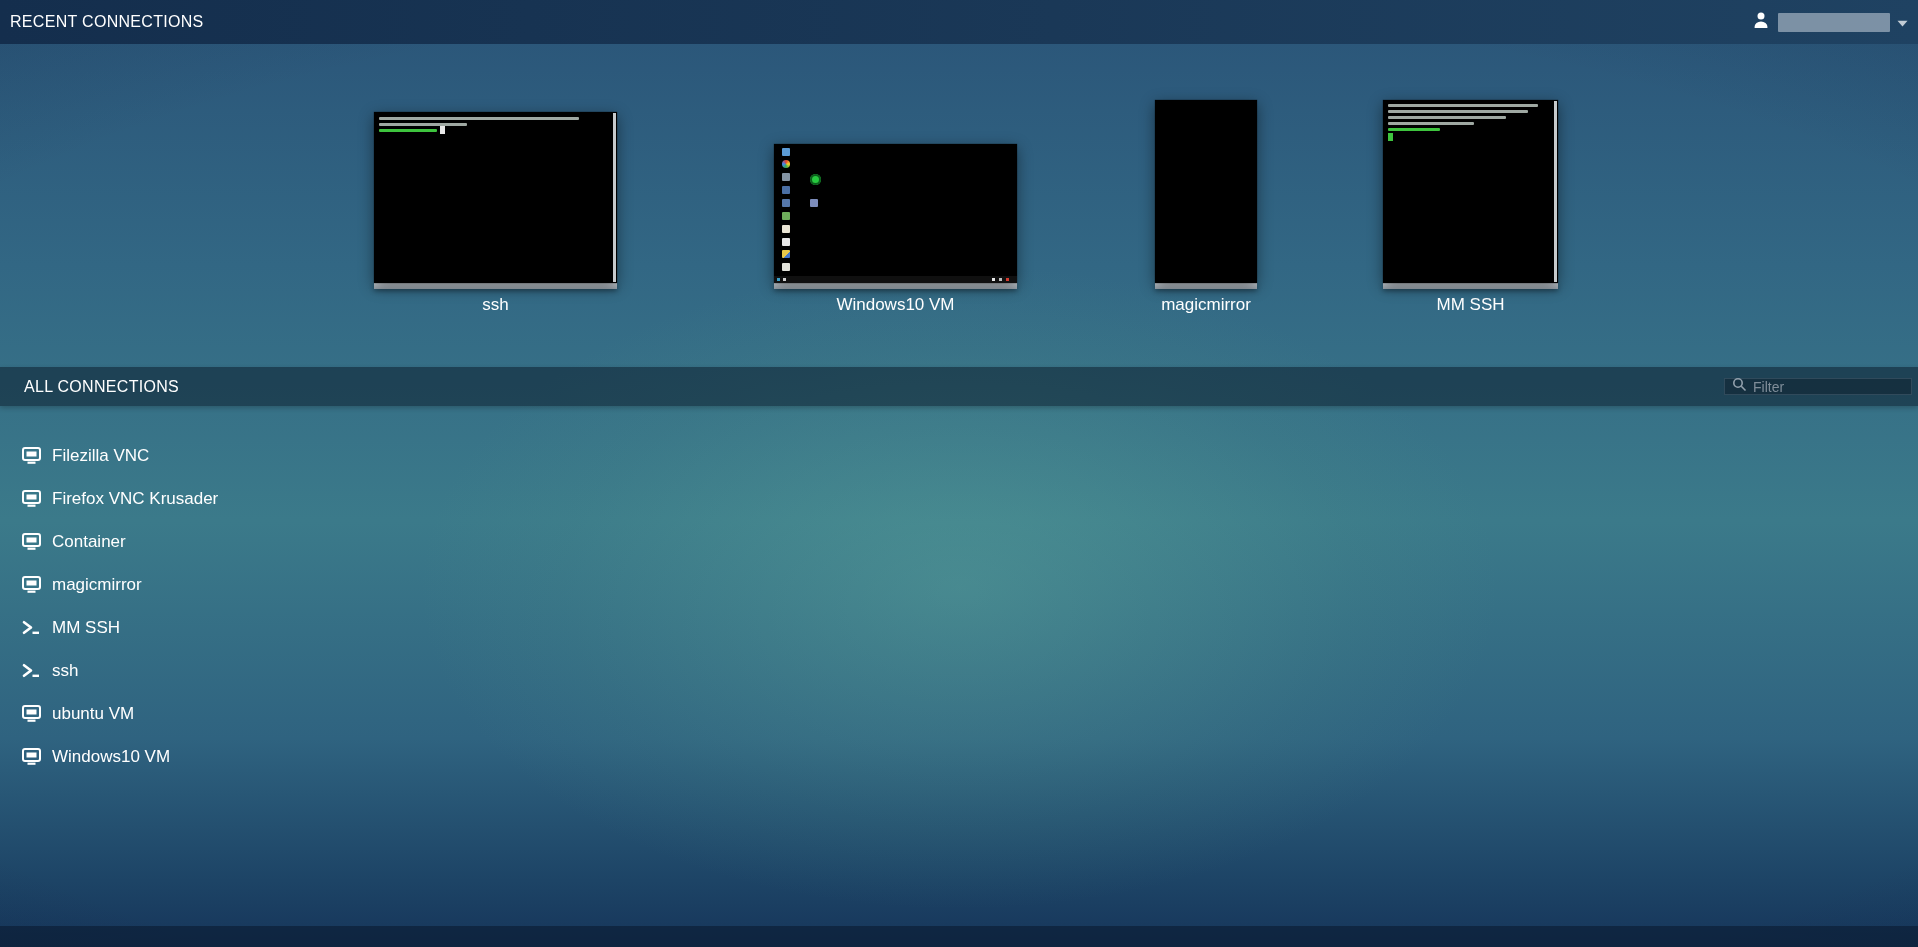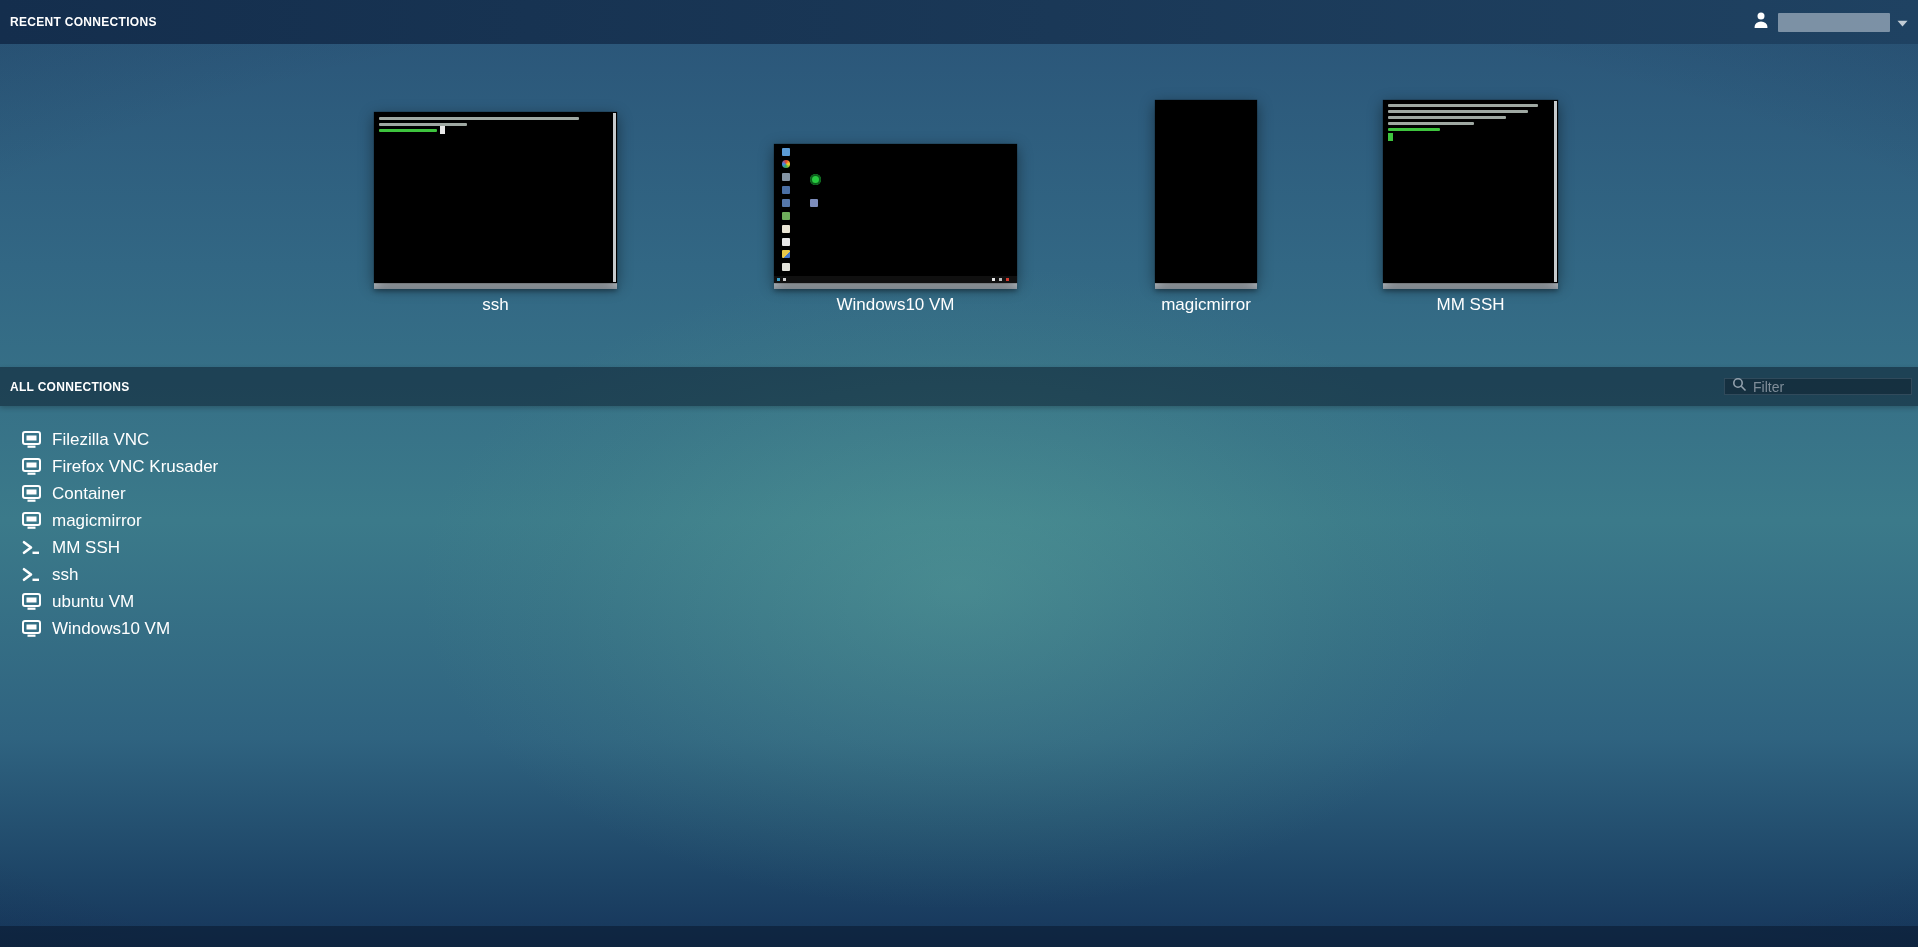--- a/index.html
+++ b/index.html
@@ -15,21 +15,21 @@
   }
 
   
   .topbar {
     position:absolute; top:0; left:0; width:100%; height:44px;
     background:linear-gradient(90deg,#142e4d 0%, #1a3857 55%, #1f4262 100%);
     display:flex; align-items:center; justify-content:space-between;
     padding:0 10px; z-index:5;
   }
   .page-title, .section-title {
-    color:#fff; font-size:12px; font-weight:bold; letter-spacing:.3px;
+    color:#fff; font-size:16px; font-weight:normal; letter-spacing:.3px;
   }
   .user-menu { display:flex; align-items:center; gap:7px; cursor:pointer; }
   .redacted { width:112px; height:19px; background:#8498ab; opacity:.92; border-radius:1px; }
 
   
   .recent-item { position:absolute; text-align:center; cursor:pointer; }
   .screen {
     position:relative; background:#000; overflow:hidden;
     box-shadow:0 4px 14px rgba(0,0,0,.45), 0 0 1px rgba(0,0,0,.8);
   }
@@ -55,38 +55,38 @@
   .di.round { border-radius:50%; }
   .taskbar { position:absolute; left:0; right:0; bottom:0; height:7px; background:#101010; }
   .tb-dot { position:absolute; bottom:2px; width:3px; height:3px; }
 
   
   .all-bar {
     position:absolute; top:367px; left:0; width:100%; height:39px;
     background:rgba(9,25,40,.52);
     box-shadow:0 2px 5px rgba(0,0,0,.22);
     display:flex; align-items:center; justify-content:space-between;
-    padding:0 6px 0 10px; z-index:4;
+    padding:0 6px 0 24px; z-index:4;
   }
   .filter-box {
     width:188px; height:17px; margin-right:0;
     background:rgba(5,15,25,.35); border:1px solid rgba(130,150,170,.25);
     display:flex; align-items:center; gap:6px; padding:0 7px;
   }
   .filter-box input {
     flex:1; min-width:0; background:transparent; border:none; outline:none;
     color:#cfd8df; font-size:14px; font-family:"Liberation Sans","DejaVu Sans",sans-serif;
   }
   .filter-box input::placeholder { color:#7f8d99; }
 
   
   .conn-list { position:absolute; top:426px; left:0; list-style:none; z-index:3; }
   .conn-row {
     display:flex; align-items:center; height:27px;
-    padding:0 24px 0 22px; gap:11px; cursor:pointer; width:max-content;
+    padding:0 24px 0 22px; gap:11px; cursor:pointer; width:max-content;margin-top:16px;
   }
   .conn-label { color:#fff; font-size:17px; white-space:nowrap; }
   .cicon { display:flex; align-items:center; }
 
   .bottom-strip { position:absolute; left:0; right:0; bottom:0; height:21px; background:rgba(10,23,44,.55); z-index:2; }
 </style>
 </head>
 <body>
 
 <div class="app">

